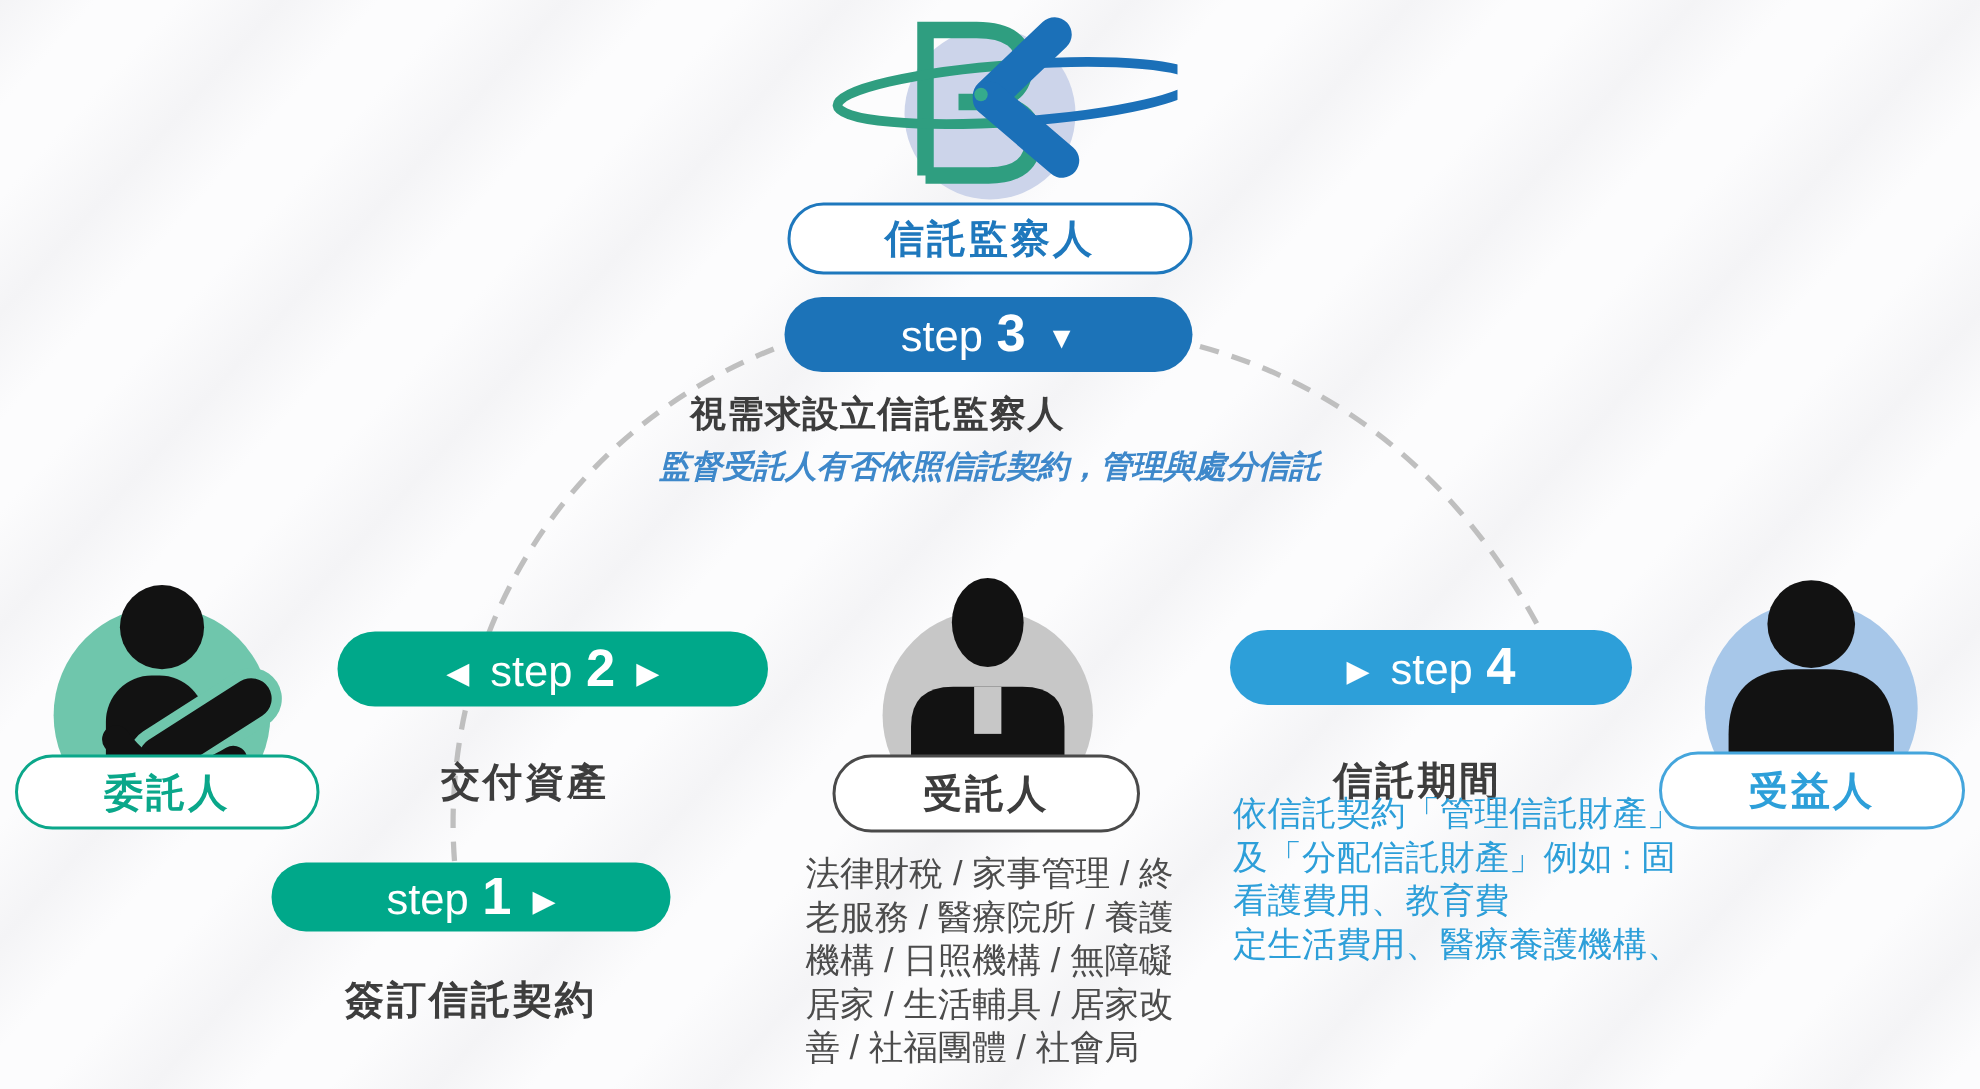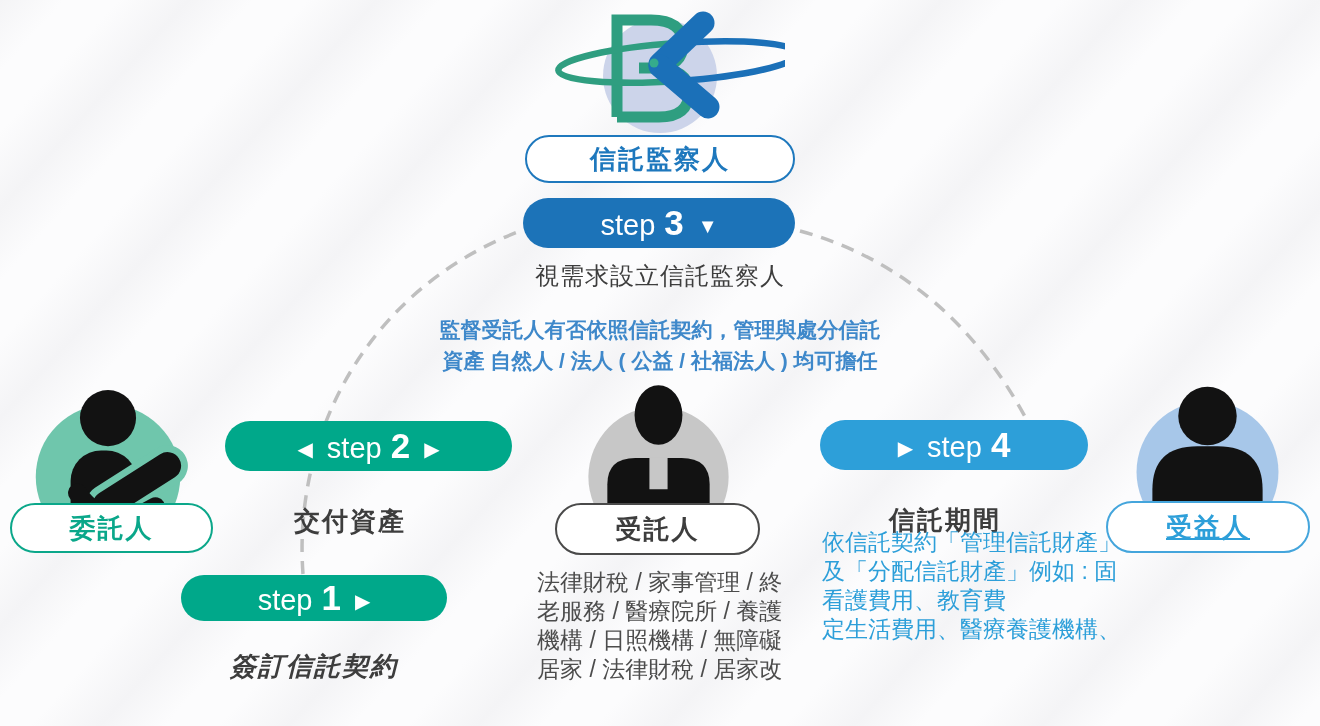--- a/index.html
+++ b/index.html
@@ -27,22 +27,22 @@
   .bg-lightblue{background:#2d9fd9;}
   .step-line{display:flex;align-items:baseline;}
   .step-word{font-size:29px;font-weight:400;}
   .step-num{font-size:35px;font-weight:700;margin-left:9px;}
   .tri{font-size:20px;transform:translateY(-2px);}
   .tri-left{margin-right:14px;}
   .tri-right{margin-left:14px;}
   
   .caption{position:absolute;font-weight:700;color:#3d3d3d;font-size:26px;
     letter-spacing:2px;text-align:center;z-index:4;margin-top:20px;}
-  .title{position:absolute;font-weight:400;color:#3d3d3d;font-size:24px;
-    letter-spacing:1px;text-align:center;z-index:4;}
+  .title{position:absolute;font-weight:700;color:#3d3d3d;font-size:24px;
+    letter-spacing:1px;text-align:left;z-index:4;}
   .desc-blue{position:absolute;color:#3e88ca;font-size:21px;line-height:31px;
     font-weight:700;text-align:center;z-index:4;}
   .services{position:absolute;color:#4c4c4c;font-size:23px;line-height:29px;z-index:4;}
   .desc-lightblue{position:absolute;color:#2d9fd9;font-size:23px;line-height:29px;z-index:4;}
   .avatar{position:absolute;z-index:2;}
   #arc-layer{position:absolute;left:0;top:0;z-index:1;}
   #logo{position:absolute;left:535px;top:4px;z-index:3;}
 </style>
 </head>
 <body>
@@ -75,23 +75,22 @@
   <div class="pill pill-solid bg-blue" style="left:523px;top:198px;width:272px;height:50px;">
     <span class="step-line">
       <span class="step-word">step</span>
       <span class="step-num">3</span>
       <span class="tri tri-right">▼</span>
     </span>
   </div>
 
   <div class="title" style="left:460px;top:260px;width:400px;">視需求設立信託監察人</div>
 
-  <div class="desc-blue" style="left:420px;top:314px;width:480px;">
+  <div class="desc-blue" style="left:420px;top:296px;width:480px;font-style:italic;">
     <div>監督受託人有否依照信託契約，管理與處分信託</div>
-    <div>資產 自然人 / 法人 ( 公益 / 社福法人 ) 均可擔任</div>
   </div>
 
   <svg class="avatar" style="left:23px;top:379px;" width="170" height="170" viewBox="0 0 200 200">
     <circle cx="100" cy="115" r="85" fill="#6fc6ac"></circle>
     <circle cx="100" cy="46" r="33" fill="#121212"></circle>
     <rect x="56" y="84" width="78" height="118" rx="36" fill="#121212"></rect>
     <line x1="98" y1="148" x2="170" y2="102" stroke="#6fc6ac" stroke-width="48" stroke-linecap="round"></line>
     <line x1="98" y1="148" x2="170" y2="102" stroke="#121212" stroke-width="32" stroke-linecap="round"></line>
     <path d="M 64 134 Q 100 184 156 150" fill="none" stroke="#121212" stroke-width="22" stroke-linecap="round"></path>
   </svg>
@@ -110,38 +109,39 @@
   </div>
   <div class="caption" style="left:230px;top:484px;width:240px;">交付資產</div>
 
   <div class="pill pill-solid bg-green" style="left:181px;top:575px;width:266px;height:46px;">
     <span class="step-line">
       <span class="step-word">step</span>
       <span class="step-num">1</span>
       <span class="tri tri-right">▶</span>
     </span>
   </div>
-  <div class="caption" style="left:194px;top:629px;width:240px;font-style:italic;">簽訂信託契約</div>
+  <div class="caption" style="left:194px;top:629px;width:240px;">簽訂信託契約</div>
 
   <svg class="avatar" style="left:576px;top:382px;" width="165" height="165" viewBox="0 0 200 200">
     <circle cx="100" cy="115" r="85" fill="#c7c7c7"></circle>
     <ellipse cx="100" cy="40" rx="29" ry="36" fill="#121212"></ellipse>
     <path d="M 38 202 L 38 124 Q 38 92 72 92 L 128 92 Q 162 92 162 124 L 162 202 Z" fill="#121212"></path>
     <rect x="89" y="92" width="22" height="38" fill="#c7c7c7"></rect>
   </svg>
 
   <div class="pill pill-outline pill-gray-outline" style="left:555px;top:503px;width:205px;height:52px;">
     <span>受託人</span>
   </div>
 
   <div class="services" style="left:537px;top:568px;width:306px;">
     <div>法律財稅 / 家事管理 / 終</div>
     <div>老服務 / 醫療院所 / 養護</div>
     <div>機構 / 日照機構 / 無障礙</div>
-    <div>居家 / 法律財稅 / 居家改</div>
+    <div>居家 / 生活輔具 / 居家改</div>
+    <div>善 / 社福團體 / 社會局</div>
   </div>
 
   <div class="pill pill-solid bg-lightblue" style="left:820px;top:420px;width:268px;height:50px;">
     <span class="step-line">
       <span class="tri tri-left">▶</span>
       <span class="step-word">step</span>
       <span class="step-num">4</span>
     </span>
   </div>
   <div class="caption" style="left:825px;top:483px;width:240px;">信託期間</div>
@@ -152,17 +152,17 @@
     <div>看護費用、教育費</div>
     <div>定生活費用、醫療養護機構、</div>
   </div>
 
   <svg class="avatar" style="left:1124px;top:376px;" width="167" height="167" viewBox="0 0 200 200">
     <circle cx="100" cy="115" r="85" fill="#a7c7e9"></circle>
     <circle cx="100" cy="48" r="35" fill="#121212"></circle>
     <path d="M 34 202 L 34 136 Q 34 84 88 84 L 112 84 Q 166 84 166 136 L 166 202 Z" fill="#121212"></path>
   </svg>
 
-  <div class="pill pill-outline pill-lightblue-outline" style="left:1106px;top:501px;width:204px;height:52px;text-decoration:underline;">
+  <div class="pill pill-outline pill-lightblue-outline" style="left:1106px;top:501px;width:204px;height:52px;">
     <span>受益人</span>
   </div>
 
 </div>
 
 </body></html>

